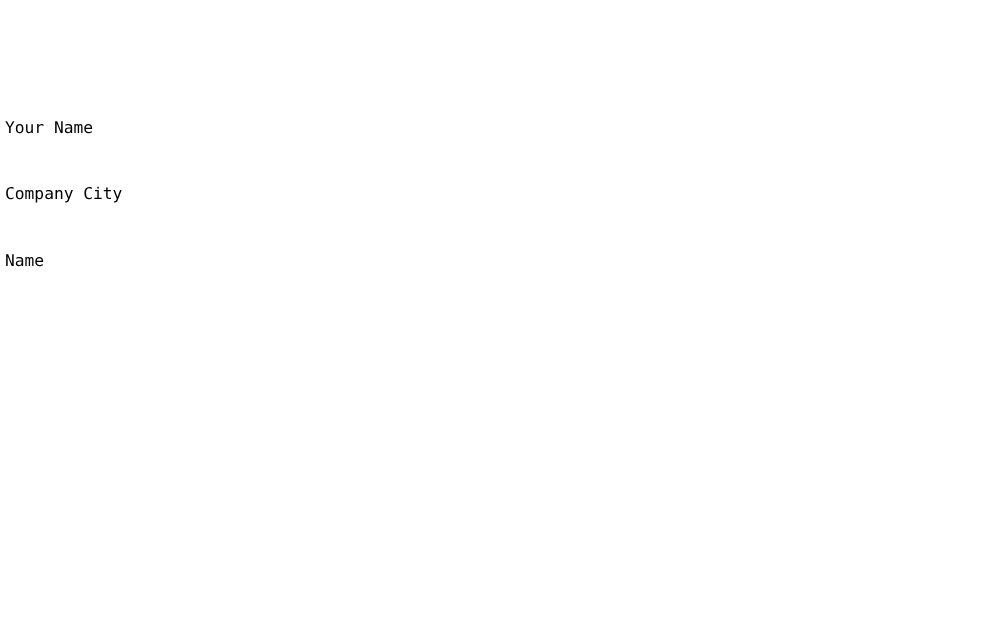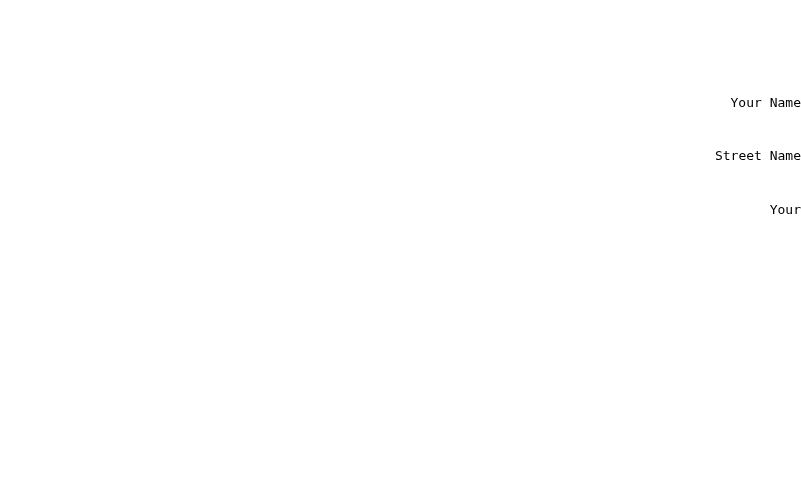--- a/index.html
+++ b/index.html
@@ -30,37 +30,36 @@
     letter-spacing: 0px;
   }
   .block {
     margin: 0;
     padding: 0;
   }
   .line {
     display: block;
     white-space: pre;
     min-height: 17.8px;
-    text-align: right;
   }
   .spacer {
     display: block;
     height: 17.8px;
   }
 </style>
 </head>
 <body>
 
 <div class="page">
   <div class="letter">
 
     <div class="block">
       <span class="line">Your Name</span>
-      <span class="line">Street Name</span>
-      <span class="line">Your</span>
+      <span class="line">Company City</span>
+      <span class="line">Name</span>
     </div>
 
     <span class="spacer"></span>
 
     <div class="block">
       
       
       
       
       

